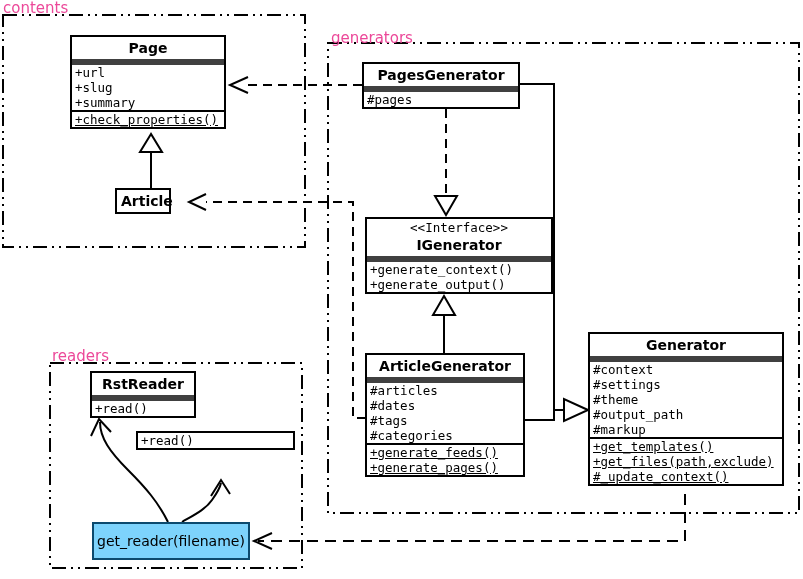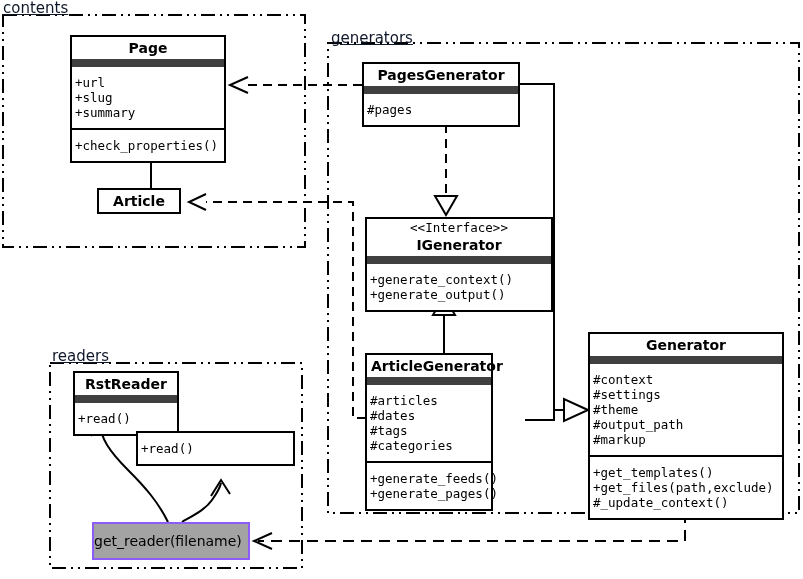--- a/index.html
+++ b/index.html
@@ -2,40 +2,40 @@
 <html><head>
 <meta charset="utf-8">
 <style>
   html,body{margin:0;padding:0;background:#ffffff;}
   #canvas{
     position:relative;width:803px;height:579px;background:#ffffff;
     font-family:"DejaVu Sans",sans-serif;overflow:hidden;
   }
   #wires{position:absolute;left:0;top:0;z-index:0;}
   .pkg-label{
-    position:absolute;z-index:2;font:15px "DejaVu Sans",sans-serif;color:#0f172a;
-    line-height:15px;white-space:nowrap;text-decoration:underline;
+    position:absolute;z-index:2;font:15px "DejaVu Sans",sans-serif;color:#ec4899;
+    line-height:15px;white-space:nowrap;
   }
   .cls{
     position:absolute;z-index:2;background:#fff;border:2px solid #000;
     box-sizing:border-box;display:flex;flex-direction:column;color:#000;
   }
   .cls-title{
     font:bold 14px/20px "DejaVu Sans",sans-serif;text-align:center;
-    padding:1px 4px;border-bottom:8px solid #404040;white-space:nowrap;
+    padding:1px 4px;border-bottom:6px solid #404040;white-space:nowrap;
   }
   .cls-title.no-sep{border-bottom:none;}
   .stereo{font:12.5px/15px "DejaVu Sans Mono",monospace;font-weight:normal;display:block;}
   .cls-sec{
-    font:12.5px/15px "DejaVu Sans Mono",monospace;padding:8px 3px;white-space:nowrap;
+    font:12.5px/15px "DejaVu Sans Mono",monospace;padding:0 3px;white-space:nowrap;
   }
-  .cls-sec + .cls-sec{border-top:2px solid #000;}
+  .cls-sec + .cls-sec{border-top:2px solid #000;text-decoration:underline;}
   .plain-box{
-    position:absolute;z-index:2;background:#a3a3a3;border:2px solid #8b5cf6;
-    box-sizing:border-box;display:flex;align-items:center;justify-content:flex-start;
+    position:absolute;z-index:2;background:#7dd3fc;border:2px solid #0c4a6e;
+    box-sizing:border-box;display:flex;align-items:center;justify-content:center;
     font:14px "DejaVu Sans",sans-serif;color:#000;white-space:nowrap;
   }
 </style>
 </head>
 <body>
 
 <div id="canvas">
 
   <svg id="wires" width="803" height="579" viewBox="0 0 803 579">
     <g stroke="#000" stroke-width="2" fill="none">
@@ -83,21 +83,21 @@
     <div class="cls-sec">
       <div>+url</div>
       <div>+slug</div>
       <div>+summary</div>
     </div>
     <div class="cls-sec">
       <div>+check_properties()</div>
     </div>
   </div>
 
-  <div class="cls" style="left:97px;top:188px;width:84px">
+  <div class="cls" style="left:115px;top:188px;width:56px">
     <div class="cls-title no-sep">Article</div>
   </div>
 
   <div class="cls" style="left:362px;top:62px;width:158px">
     <div class="cls-title">PagesGenerator</div>
     <div class="cls-sec">
       <div>#pages</div>
     </div>
   </div>
 
@@ -105,21 +105,21 @@
     <div class="cls-title">
       <span class="stereo">&lt;&lt;Interface&gt;&gt;</span>
       <span>IGenerator</span>
     </div>
     <div class="cls-sec">
       <div>+generate_context()</div>
       <div>+generate_output()</div>
     </div>
   </div>
 
-  <div class="cls" style="left:365px;top:353px;width:128px">
+  <div class="cls" style="left:365px;top:353px;width:160px">
     <div class="cls-title">ArticleGenerator</div>
     <div class="cls-sec">
       <div>#articles</div>
       <div>#dates</div>
       <div>#tags</div>
       <div>#categories</div>
     </div>
     <div class="cls-sec">
       <div>+generate_feeds()</div>
       <div>+generate_pages()</div>
@@ -135,21 +135,21 @@
       <div>#output_path</div>
       <div>#markup</div>
     </div>
     <div class="cls-sec">
       <div>+get_templates()</div>
       <div>+get_files(path,exclude)</div>
       <div>#_update_context()</div>
     </div>
   </div>
 
-  <div class="cls" style="left:73px;top:371px;width:106px">
+  <div class="cls" style="left:90px;top:371px;width:106px">
     <div class="cls-title">RstReader</div>
     <div class="cls-sec">
       <div>+read()</div>
     </div>
   </div>
 
   <div class="cls" style="left:136px;top:431px;width:159px">
     <div class="cls-sec">
       <div>+read()</div>
     </div>

